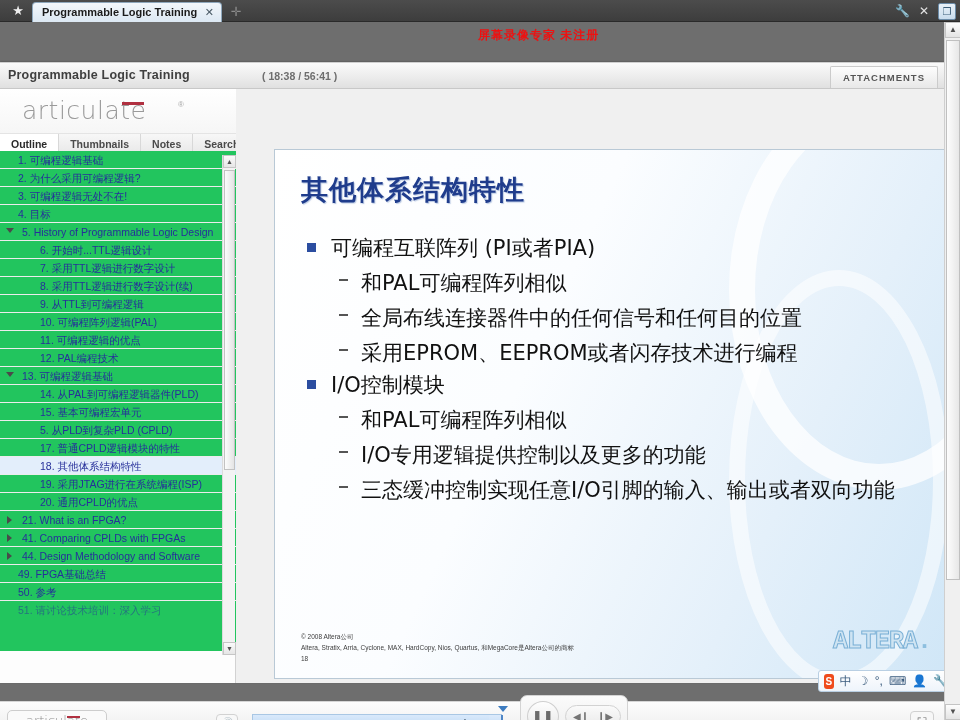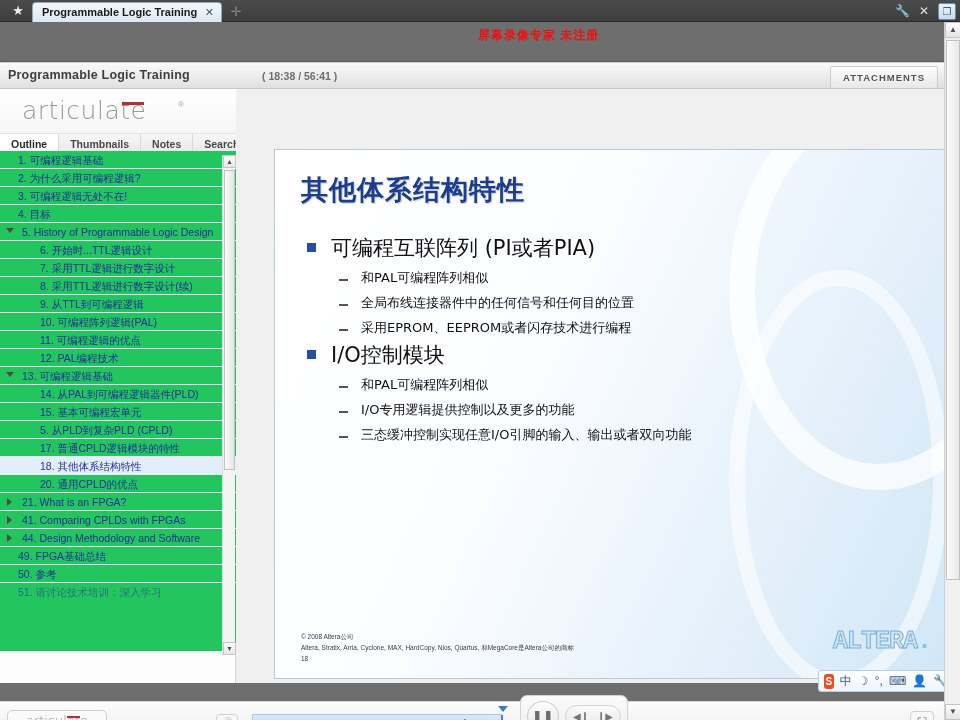--- a/index.html
+++ b/index.html
@@ -177,21 +177,21 @@
     position: absolute; left: 26px; top: 22px; font-size: 27px; font-weight: bold;
     color: #1f3c8c; letter-spacing: 1px;
     text-shadow: 1px 1px 1px rgba(120,150,200,.5);
     font-family: "DejaVu Sans", sans-serif;
   }
   #slide-body { position: absolute; left: 20px; top: 80px; width: 660px; }
   .b1 { position: relative; padding-left: 36px; font-size: 21px; color: #111; margin-top: 4px; font-family: "DejaVu Sans", sans-serif; }
   .b1 .sq {
     position: absolute; left: 12px; top: 9px; width: 9px; height: 9px; background: #2b4da0;
   }
-  .b2 { position: relative; padding-left: 66px; font-size: 13px; color: #111; margin-top: 7px; font-family: "DejaVu Sans", sans-serif; }
+  .b2 { position: relative; padding-left: 66px; font-size: 21px; color: #111; margin-top: 7px; font-family: "DejaVu Sans", sans-serif; }
   .b2 .dash {
     position: absolute; left: 44px; top: 10px; width: 9px; height: 1.5px; background: #555;
   }
   #slide-footer { position: absolute; left: 26px; bottom: 14px; font-size: 6.5px; color: #3c3c3c; line-height: 11px; }
   #altera-logo {
     position: absolute; right: 28px; bottom: 22px; font-size: 25px; font-weight: bold;
     color: #cfe4f2; -webkit-text-stroke: 1px #7ab0d6; letter-spacing: -1px;
     font-family: Liberation Mono, monospace;
   }
   #altera-logo .dot { color: #8dbfdf; -webkit-text-stroke: 0; }
@@ -339,20 +339,21 @@
         <div class="oitem sub"><span>9. 从TTL到可编程逻辑</span></div>
         <div class="oitem sub"><span>10. 可编程阵列逻辑(PAL)</span></div>
         <div class="oitem sub"><span>11. 可编程逻辑的优点</span></div>
         <div class="oitem sub"><span>12. PAL编程技术</span></div>
         <div class="oitem group"><span class="arrow down"></span><span>13. 可编程逻辑基础</span></div>
         <div class="oitem sub"><span>14. 从PAL到可编程逻辑器件(PLD)</span></div>
         <div class="oitem sub"><span>15. 基本可编程宏单元</span></div>
         <div class="oitem sub"><span>5. 从PLD到复杂PLD (CPLD)</span></div>
         <div class="oitem sub"><span>17. 普通CPLD逻辑模块的特性</span></div>
         <div class="oitem sub selected"><span>18. 其他体系结构特性</span></div>
+        <div class="oitem sub"><span>19. 采用JTAG进行在系统编程(ISP)</span></div>
         <div class="oitem sub"><span>20. 通用CPLD的优点</span></div>
         <div class="oitem group"><span class="arrow right"></span><span>21. What is an FPGA?</span></div>
         <div class="oitem group"><span class="arrow right"></span><span>41. Comparing CPLDs with FPGAs</span></div>
         <div class="oitem group"><span class="arrow right"></span><span>44. Design Methodology and Software</span></div>
         <div class="oitem"><span>49. FPGA基础总结</span></div>
         <div class="oitem"><span>50. 参考</span></div>
         <div class="oitem cut"><span>51. 请讨论技术培训：深入学习</span></div>
       </div>
 
     <div id="outline-sb">

